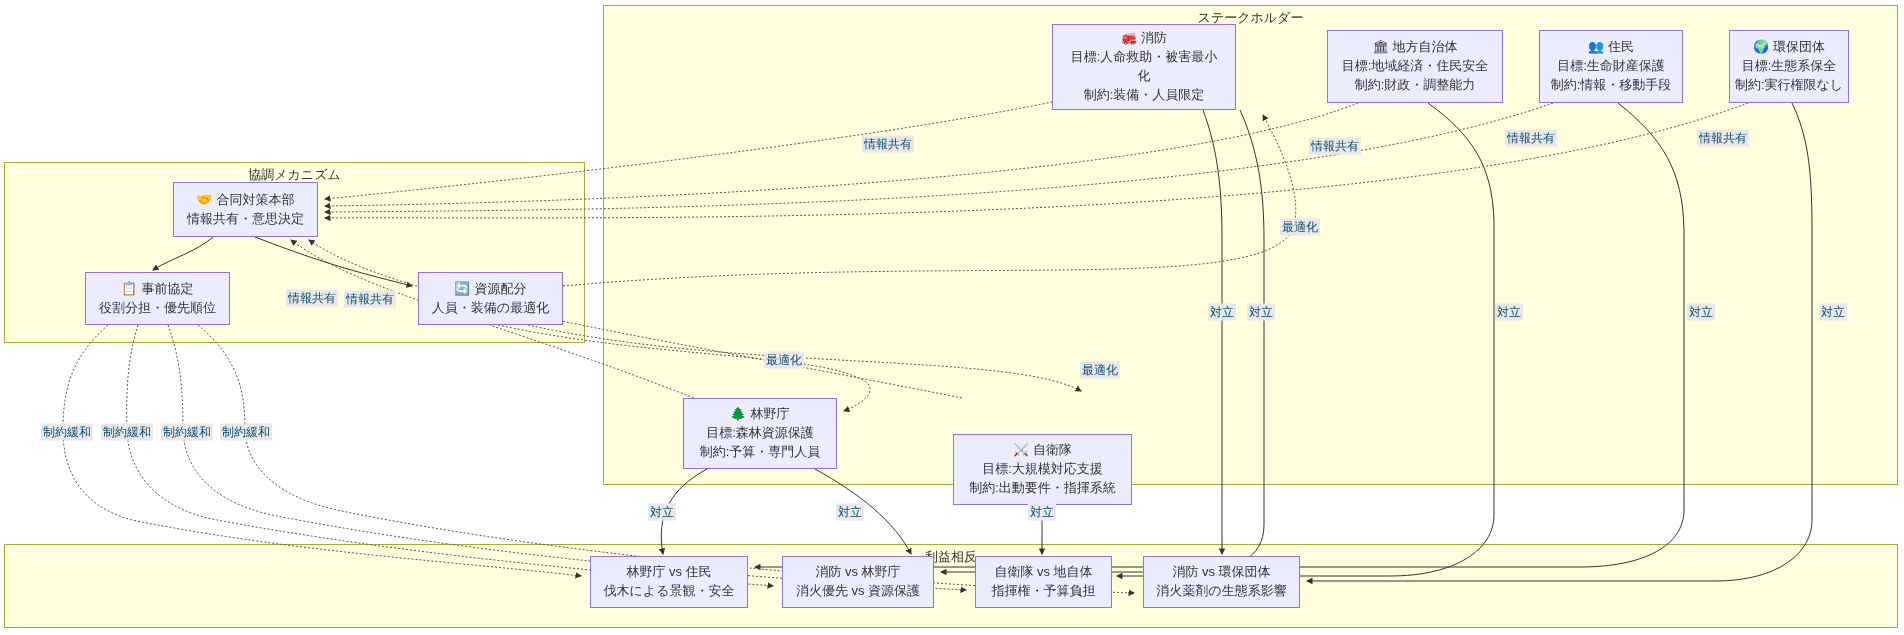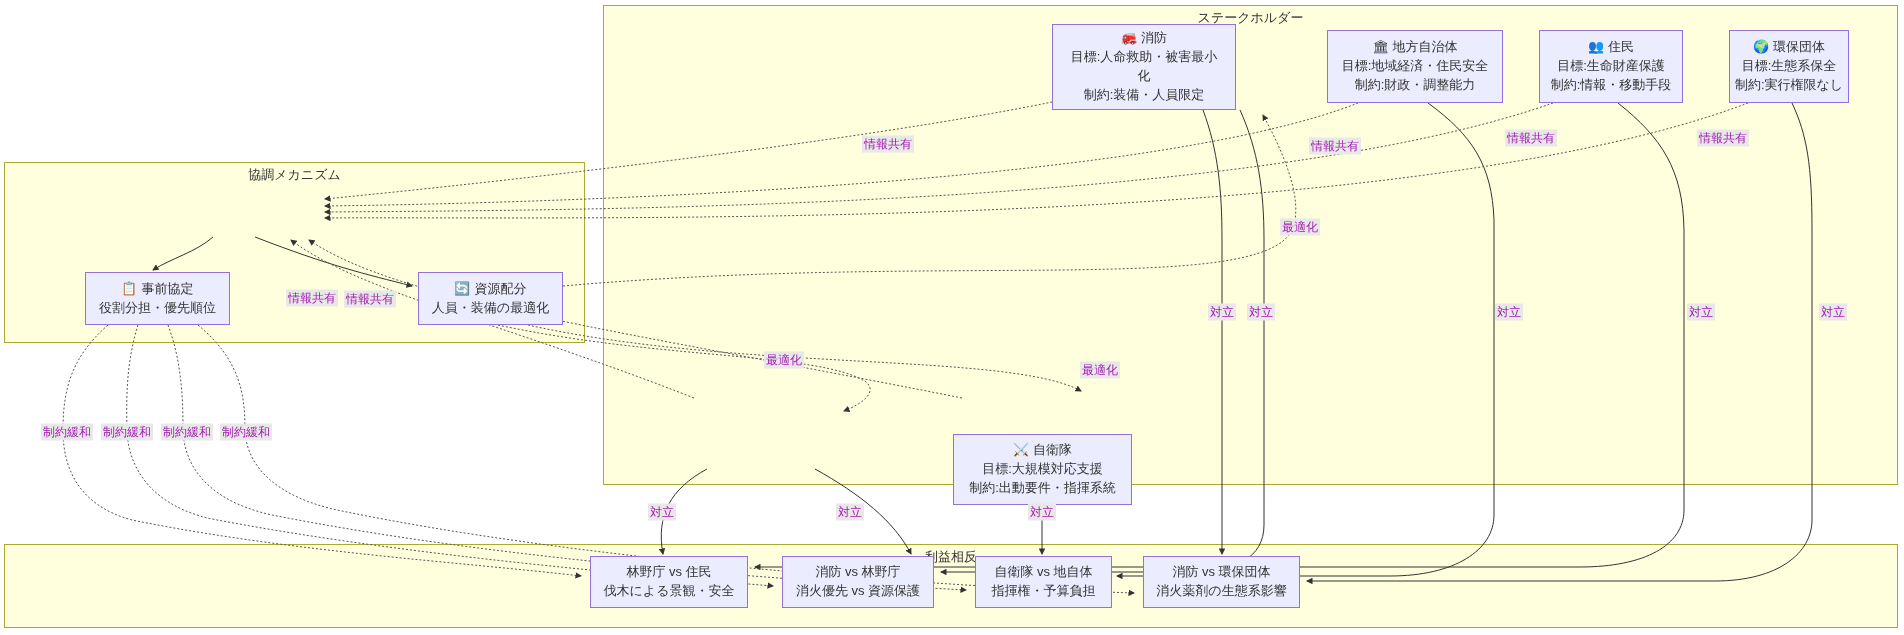--- a/index.html
+++ b/index.html
@@ -31,21 +31,21 @@
   .n-jsdf{left:953px;top:398px;width:179px;height:71px;padding:2px 4px;margin-top:36px;}
   .n-hq{left:173px;top:182px;width:145px;height:55px;padding:2px 4px;}
   .n-agree{left:85px;top:272px;width:145px;height:53px;padding:2px 4px;}
   .n-resrc{left:418px;top:272px;width:145px;height:53px;padding:2px 4px;}
   .n-c1{left:590px;top:556px;width:158px;height:52px;padding:2px 4px;}
   .n-c2{left:782px;top:556px;width:152px;height:52px;padding:2px 4px;}
   .n-c3{left:975px;top:556px;width:137px;height:52px;padding:2px 4px;}
   .n-c4{left:1143px;top:556px;width:157px;height:52px;padding:2px 4px;}
   
   .elabel{position:absolute;z-index:4;transform:translate(-50%,-50%);
-          background:#e8e8e8;padding:0 2px;font-size:12px;white-space:nowrap;color:#a21caf;}
+          background:#e8e8e8;padding:0 2px;font-size:12px;white-space:nowrap;color:#0c4a6e;}
 </style>
 </head>
 <body>
 
 <div id="canvas">
 
   <div class="group g-stakeholders">
     <span class="gl">ステークホルダー</span>
   </div>
   <div class="group g-coordination">
@@ -105,27 +105,36 @@
     <div>目標:生命財産保護</div>
     <div>制約:情報・移動手段</div>
   </div>
 
   <div class="node n-env">
     <div class="tt"><span>🌍</span> <span>環保団体</span></div>
     <div>目標:生態系保全</div>
     <div>制約:実行権限なし</div>
   </div>
 
+  <div class="node n-forest">
+    <div class="tt"><span>🌲</span> <span>林野庁</span></div>
+    <div>目標:森林資源保護</div>
+    <div>制約:予算・専門人員</div>
+  </div>
 
   <div class="node n-jsdf">
     <div class="tt"><span>⚔️</span> <span>自衛隊</span></div>
     <div>目標:大規模対応支援</div>
     <div>制約:出動要件・指揮系統</div>
   </div>
 
+  <div class="node n-hq">
+    <div class="tt"><span>🤝</span> <span>合同対策本部</span></div>
+    <div>情報共有・意思決定</div>
+  </div>
 
   <div class="node n-agree">
     <div class="tt"><span>📋</span> <span>事前協定</span></div>
     <div>役割分担・優先順位</div>
   </div>
 
   <div class="node n-resrc">
     <div class="tt"><span>🔄</span> <span>資源配分</span></div>
     <div>人員・装備の最適化</div>
   </div>

